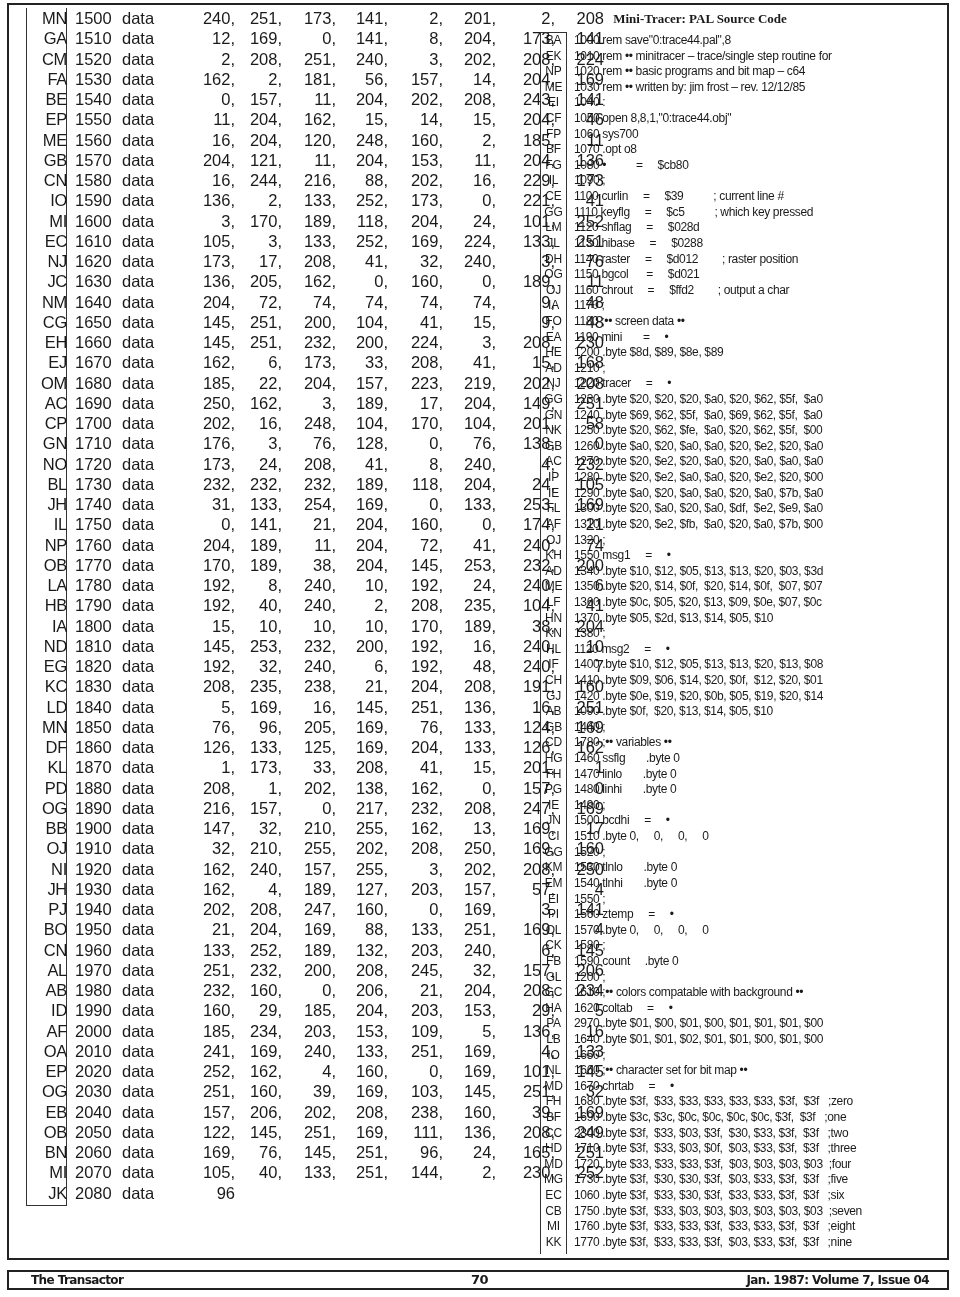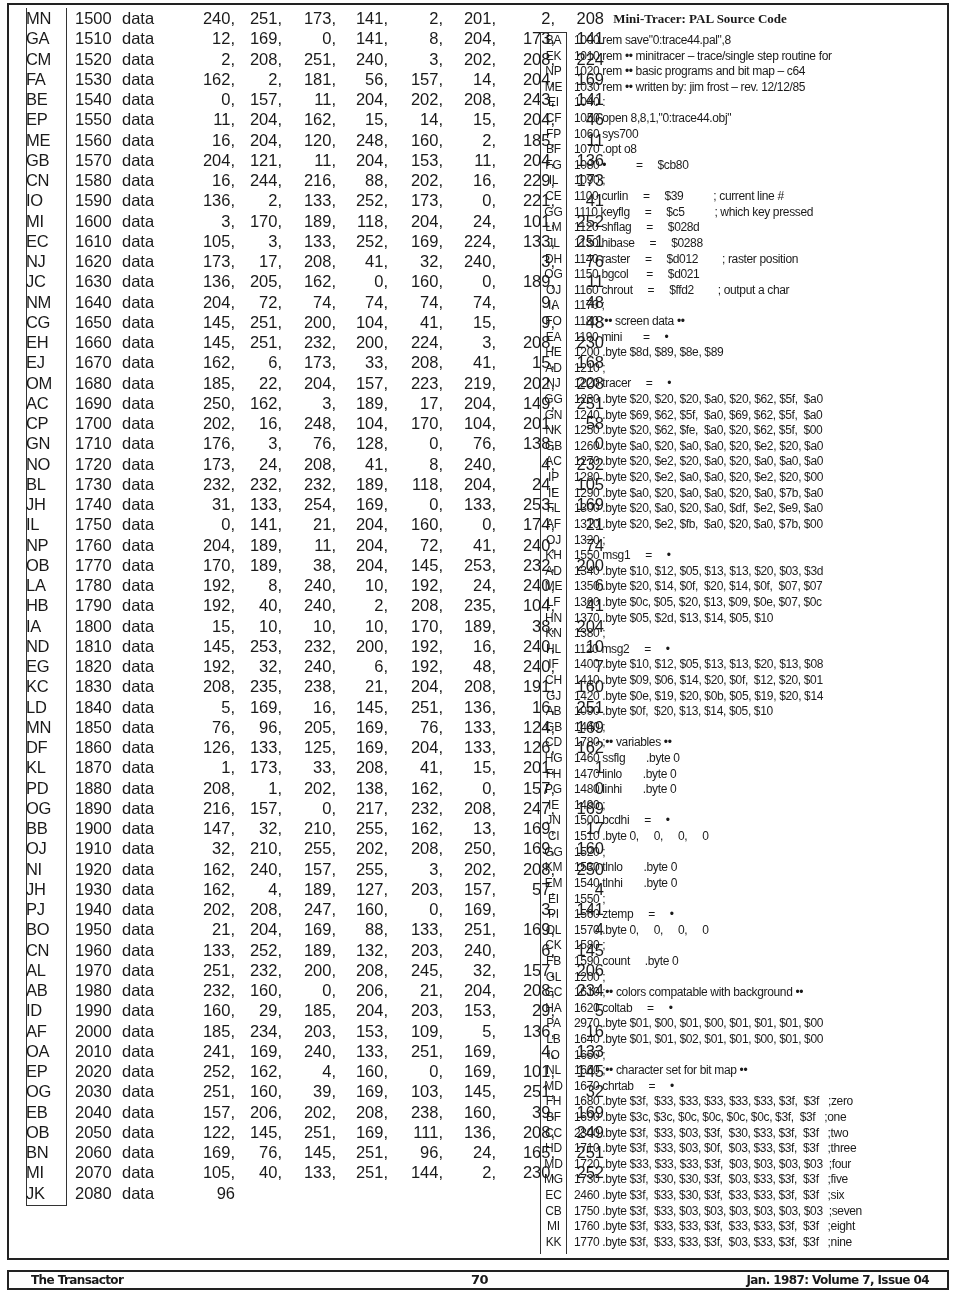--- a/index.html
+++ b/index.html
@@ -5,21 +5,21 @@
   html, body { margin: 0; padding: 0; background: #ffffff; }
   body { width: 960px; height: 1297px; position: relative; overflow: hidden;
          font-family: "Liberation Sans", sans-serif; color: #1a1a1a; }
   .frame { position: absolute; left: 7px; top: 3px; width: 942px; height: 1257px;
            border: 2px solid #222; box-sizing: border-box; }
   
   .left-box { position: absolute; left: 26px; top: 8px; width: 41px; height: 1198px;
               border: 1px solid #333; border-top: none; box-sizing: border-box; }
   .left-rows { position: absolute; left: 26px; top: 8px; }
   .lrow { position: relative; height: 20.25px; line-height: 20.25px; font-size: 16.5px; white-space: pre; }
-  .lrow .ck { position: absolute; left: 0; width: 41px; text-align: left; letter-spacing: -0.3px; }
+  .lrow .ck { position: absolute; left: 0; width: 41px; text-align: right; letter-spacing: -0.3px; }
   .lrow .ln { position: absolute; left: 49px; }
   .lrow .kw { position: absolute; left: 96px; }
   .lrow .v { position: absolute; text-align: right; width: 36px; }
   
   .right-title { position: absolute; left: 540px; top: 11px; width: 320px; text-align: center;
                  font-family: "Liberation Serif", serif; font-weight: bold; font-size: 13px; }
   .right-box { position: absolute; left: 540px; top: 32px; width: 27px; height: 1222px;
                border: 1px solid #333; border-bottom: none; box-sizing: border-box; }
   .right-rows { position: absolute; left: 540px; top: 33px; }
   .rrow { position: relative; height: 15.62px; line-height: 15.62px; font-size: 12px; white-space: pre; letter-spacing: -0.35px; }
@@ -172,21 +172,21 @@
     <div class="rrow"><span class="ck">LB</span><span class="txt">1640 .byte $01, $01, $02, $01, $01, $00, $01, $00</span></div>
     <div class="rrow"><span class="ck">IO</span><span class="txt">1650 ;</span></div>
     <div class="rrow"><span class="ck">NL</span><span class="txt">1660 ;•• character set for bit map ••</span></div>
     <div class="rrow"><span class="ck">MD</span><span class="txt">1670 chrtab     =     •</span></div>
     <div class="rrow"><span class="ck">FH</span><span class="txt">1680 .byte $3f,  $33, $33, $33, $33, $33, $3f,  $3f   ;zero</span></div>
     <div class="rrow"><span class="ck">BF</span><span class="txt">1690 .byte $3c, $3c, $0c, $0c, $0c, $0c, $3f,  $3f   ;one</span></div>
     <div class="rrow"><span class="ck">CC</span><span class="txt">2300 .byte $3f,  $33, $03, $3f,  $30, $33, $3f,  $3f   ;two</span></div>
     <div class="rrow"><span class="ck">HD</span><span class="txt">1710 .byte $3f,  $33, $03, $0f,  $03, $33, $3f,  $3f   ;three</span></div>
     <div class="rrow"><span class="ck">MD</span><span class="txt">1720 .byte $33, $33, $33, $3f,  $03, $03, $03, $03  ;four</span></div>
     <div class="rrow"><span class="ck">MG</span><span class="txt">1730 .byte $3f,  $30, $30, $3f,  $03, $33, $3f,  $3f   ;five</span></div>
-    <div class="rrow"><span class="ck">EC</span><span class="txt">2460 .byte $3f,  $33, $30, $3f,  $33, $33, $3f,  $3f   ;six</span></div>
+    <div class="rrow"><span class="ck">EC</span><span class="txt">1060 .byte $3f,  $33, $30, $3f,  $33, $33, $3f,  $3f   ;six</span></div>
     <div class="rrow"><span class="ck">CB</span><span class="txt">1750 .byte $3f,  $33, $03, $03, $03, $03, $03, $03  ;seven</span></div>
     <div class="rrow"><span class="ck">MI</span><span class="txt">1760 .byte $3f,  $33, $33, $3f,  $33, $33, $3f,  $3f   ;eight</span></div>
     <div class="rrow"><span class="ck">KK</span><span class="txt">1770 .byte $3f,  $33, $33, $3f,  $03, $33, $3f,  $3f   ;nine</span></div>
   </div>
 
 <div class="footer">
   <span class="f-left">The Transactor</span>
   <span class="f-mid">70</span>
   <span class="f-right">Jan. 1987: Volume 7, Issue 04</span>
 </div>

